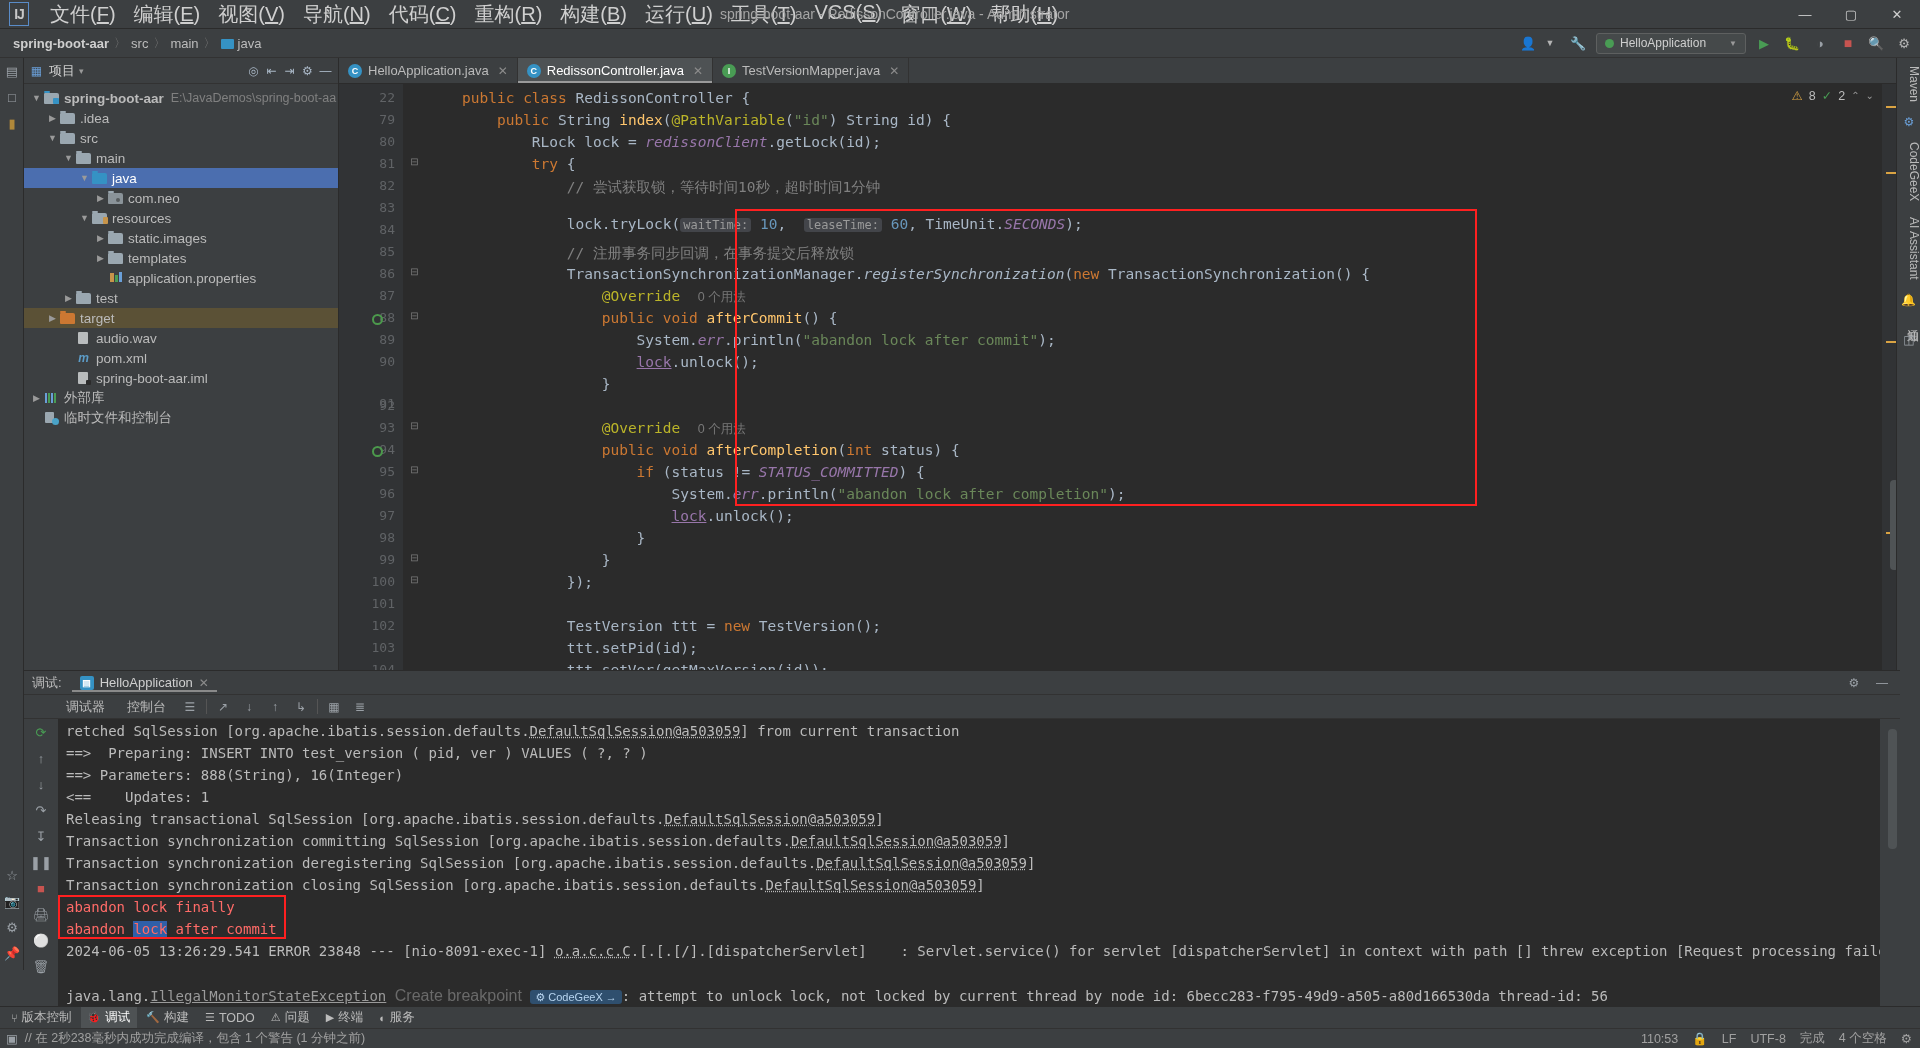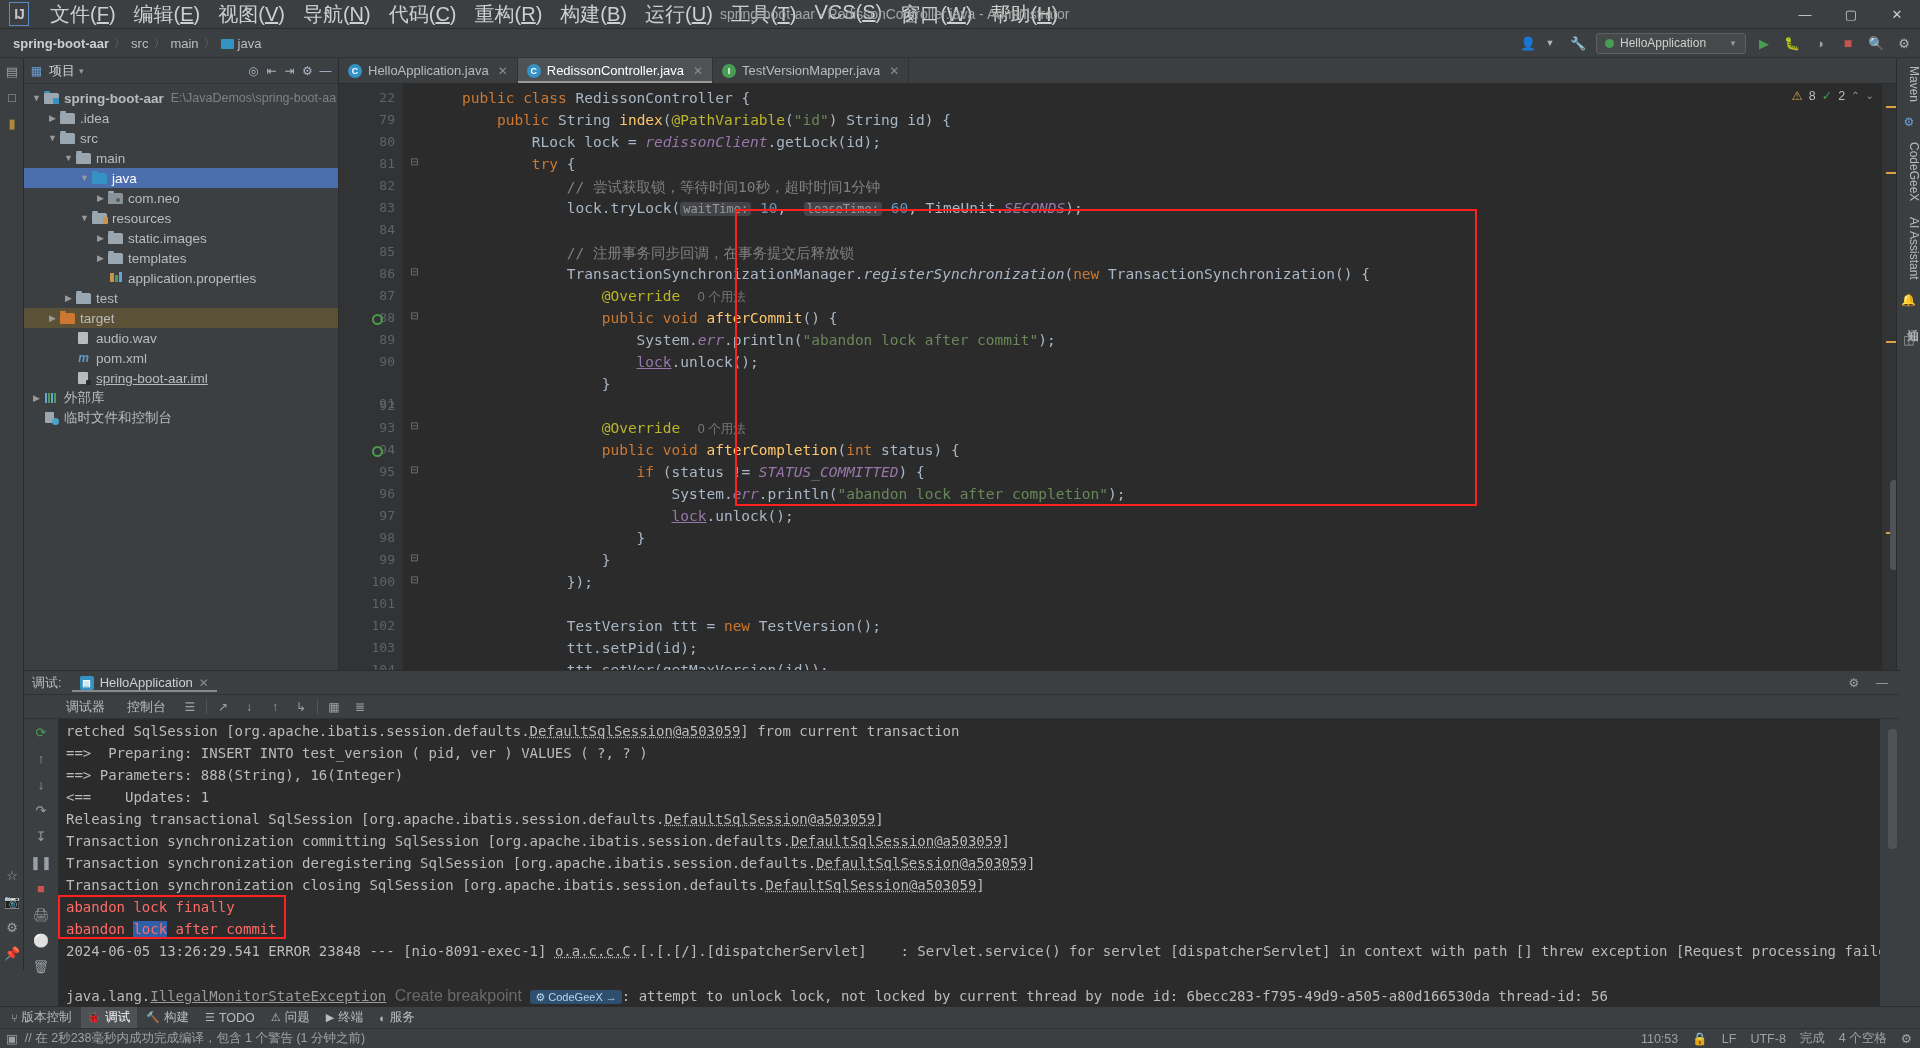--- a/index.html
+++ b/index.html
@@ -345,21 +345,21 @@
         </span>
         <span>audio.wav</span>
       </div>
       <div class="trow" style="padding-left: 38px;">
         <span class="arrow"></span>
         <span class="ic">
           <span class="file-ico" style="color:#5c9cc7;font-style:italic;font-weight:bold;font-size:12px">m</span>
         </span>
         <span>pom.xml</span>
       </div>
-      <div class="trow" style="padding-left: 38px; text-decoration: underline;">
+      <div class="trow" style="padding-left: 38px;">
         <span class="arrow"></span>
         <span class="ic">
           <span style="position:absolute;left:3px;top:2px;width:10px;height:12px;background:#b9bcbd;border-radius:1px"></span>
           <span class="badge" style="background:#2b2b2b;right:1px;bottom:1px;width:5px;height:5px"></span>
         </span>
         <span>spring-boot-aar.iml</span>
       </div>
       <div class="trow" style="padding-left: 6px;">
         <span class="arrow">▶</span>
         <span class="ic">
@@ -429,21 +429,21 @@
         <div class="lnum" style="top: 556px;">103</div>
         <div class="lnum" style="top: 578px;">104</div>
       </div>
     <div id="gutter2"></div>
     <div id="codelines">
         <div class="cl" style="top: 6px;"><span class="kw">public</span> <span class="kw">class</span> <span class="cls">RedissonController</span> {</div>
         <div class="cl" style="top: 28px;">    <span class="kw">public</span> <span class="cls">String</span> <span class="fn">index</span>(<span class="anno">@PathVariable</span>(<span class="str">"id"</span>) <span class="cls">String</span> id) {</div>
         <div class="cl" style="top: 50px;">        <span class="cls">RLock</span> lock = <span class="fld">redissonClient</span>.getLock(id);</div>
         <div class="cl" style="top: 72px;">        <span class="kw">try</span> {</div>
         <div class="cl" style="top: 94px;">            <span class="cmt">// 尝试获取锁，等待时间10秒，超时时间1分钟</span></div>
-        <div class="cl" style="top: 116px;">            lock.tryLock(<span class="param-hint">waitTime:</span> <span class="num">10</span>,  <span class="param-hint">leaseTime:</span> <span class="num">60</span>, <span class="cls">TimeUnit</span>.<span class="stat">SECONDS</span>);</div>
+        <div class="cl" style="top: 132px;">            lock.tryLock(<span class="param-hint">waitTime:</span> <span class="num">10</span>,  <span class="param-hint">leaseTime:</span> <span class="num">60</span>, <span class="cls">TimeUnit</span>.<span class="stat">SECONDS</span>);</div>
         <div class="cl" style="top: 138px;"></div>
         <div class="cl" style="top: 160px;">            <span class="cmt">// 注册事务同步回调，在事务提交后释放锁</span></div>
         <div class="cl" style="top: 182px;">            <span class="cls">TransactionSynchronizationManager</span>.<span class="itl">registerSynchronization</span>(<span class="kw">new</span> <span class="cls">TransactionSynchronization</span>() {</div>
         <div class="cl" style="top: 204px;">                <span class="anno">@Override</span>  <span class="hint">0 个用法</span></div>
         <div class="cl" style="top: 226px;">                <span class="kw">public</span> <span class="kw">void</span> <span class="fn">afterCommit</span>() {</div>
         <div class="cl" style="top: 248px;">                    <span class="cls">System</span>.<span class="fld">err</span>.println(<span class="str">"abandon lock after commit"</span>);</div>
         <div class="cl" style="top: 270px;">                    <span class="ul" style="color:#9876aa">lock</span>.unlock();</div>
         <div class="cl" style="top: 292px;">                }</div>
         <div class="cl" style="top: 314px;"></div>
         <div class="cl" style="top: 336px;">                <span class="anno">@Override</span>  <span class="hint">0 个用法</span></div>

